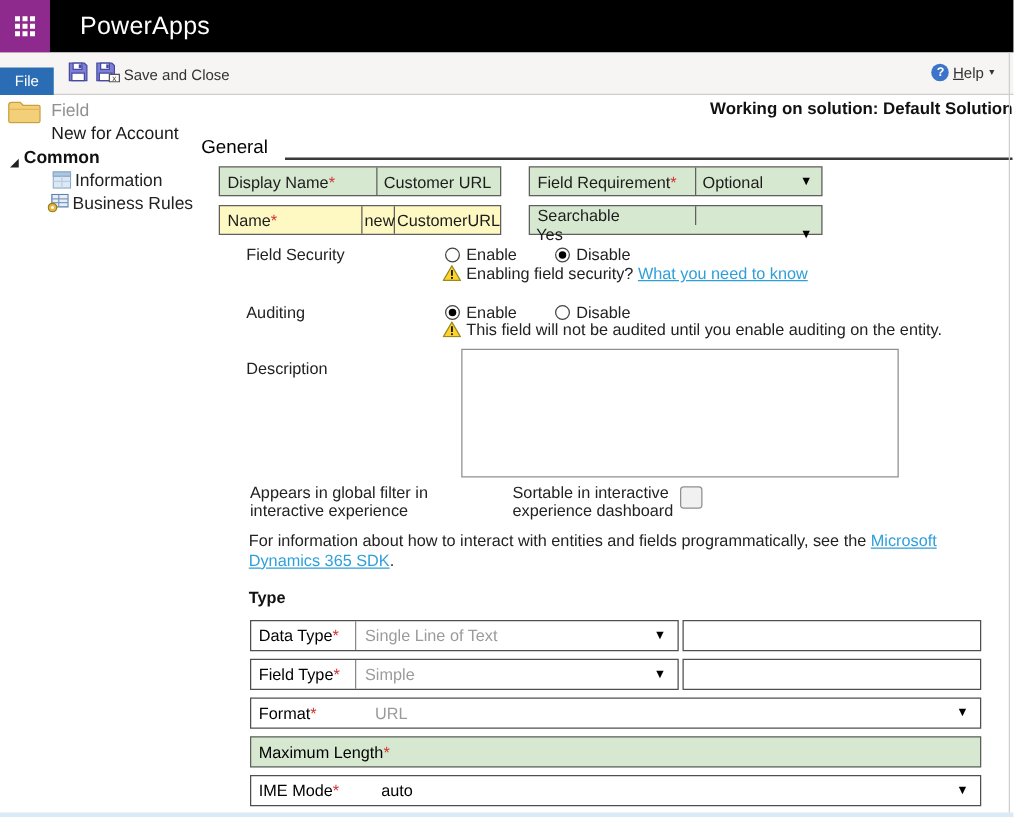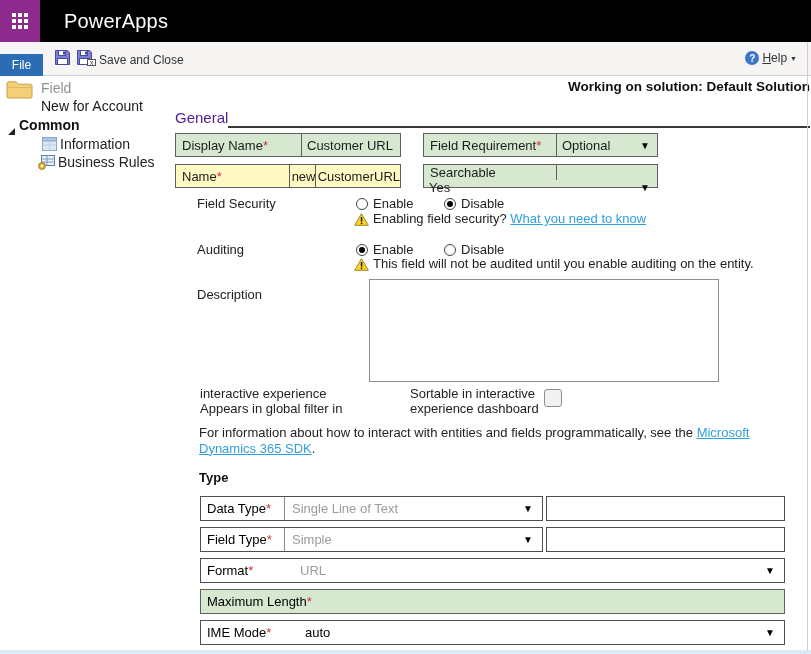--- a/index.html
+++ b/index.html
@@ -27,21 +27,21 @@
   
   .working{right:1px;top:79px;font-size:13.5px;font-weight:bold;color:#111;}
 
   
   .side-label{font-size:14px;color:#909090;}
   .side-title{font-size:14px;color:#1a1a1a;}
   .tree-root{font-size:14px;font-weight:bold;color:#111;}
   .tree-item{font-size:14px;color:#222;display:flex;align-items:center;gap:3px;cursor:pointer;}
 
   
-  .gen-title{left:175px;top:109px;font-size:15px;color:#4c1d95;}
+  .gen-title{left:161px;top:109px;font-size:15px;color:#000000;}
   .gen-rule{left:228px;top:126px;width:582px;height:0;border-top:2px solid #3a3a3a;}
 
   .fbox{display:flex;align-items:stretch;border:1px solid #5f5f5f;height:22px;font-size:13px;color:#1c1c1c;box-sizing:content-box;}
   .fbox.green{background:#d6e8d0;}
   .fbox .lab{display:flex;align-items:center;padding-left:6px;border-right:1px solid #5f5f5f;box-sizing:border-box;}
   .fbox .val{display:flex;align-items:center;padding-left:5px;flex:1;}
   .fbox .val.dd{justify-content:space-between;padding-right:7px;}
   .req{color:#d03333;}
   .ddarrow{font-size:10px;color:#000;}
 
@@ -228,22 +228,22 @@
       <rect x="6.8" y="4" width="1.5" height="4.6" fill="#1a1a1a"></rect>
       <rect x="6.8" y="9.6" width="1.5" height="1.5" fill="#1a1a1a"></rect>
     </svg>
   </span>
   <span class="abs warntext" style="left:373px;top:256px;">This field will not be audited until you enable auditing on the entity.</span>
 
   <div class="abs formlabel" style="left:197px;top:287px;">Description</div>
   <textarea class="abs descbox" style=""></textarea>
 
   <div class="abs twoline" style="left:200px;top:386px;">
+    <div>Appears in global filter in</div>
     <div>interactive experience</div>
-    <div>Appears in global filter in</div>
   </div>
   <div class="abs twoline" style="left:410px;top:386px;">
     <div>Sortable in interactive</div>
     <div>experience dashboard</div>
   </div>
   <div class="abs checkbox" style="left:544px;top:389px;"></div>
 
   <div class="abs sdkpara">
     <span>For information about how to interact with entities and fields programmatically, see the </span><span class="link">Microsoft Dynamics 365 SDK</span><span>.</span>
   </div>

